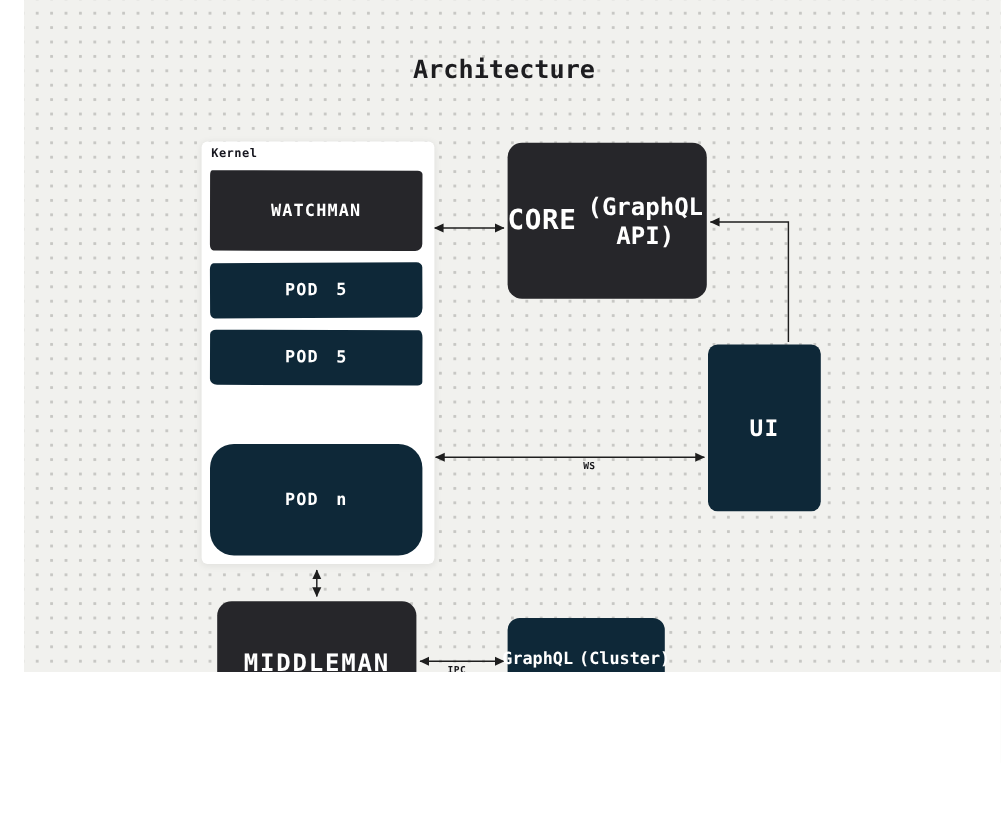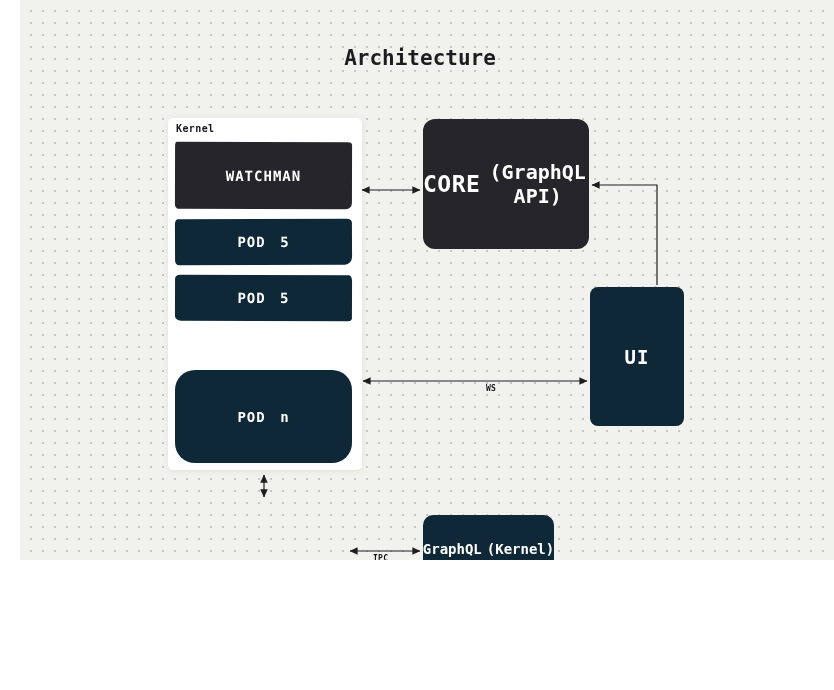--- a/index.html
+++ b/index.html
@@ -169,22 +169,25 @@
 
   <div class="node core">
     <div class="core-title">CORE</div>
     <div class="core-sub">(GraphQL API)</div>
   </div>
 
   <div class="node ui">
     <span>UI</span>
   </div>
 
+  <div class="node middleman">
+    <span>MIDDLEMAN</span>
+  </div>
 
   <div class="node kernel">
     <div>GraphQL</div>
-    <div>(Kernel)</div>
+    <div>(Cluster)</div>
   </div>
 
   <div class="edge-label ws">WS</div>
   <div class="edge-label ipc">IPC</div>
 
 </div>
 
 </body></html>

